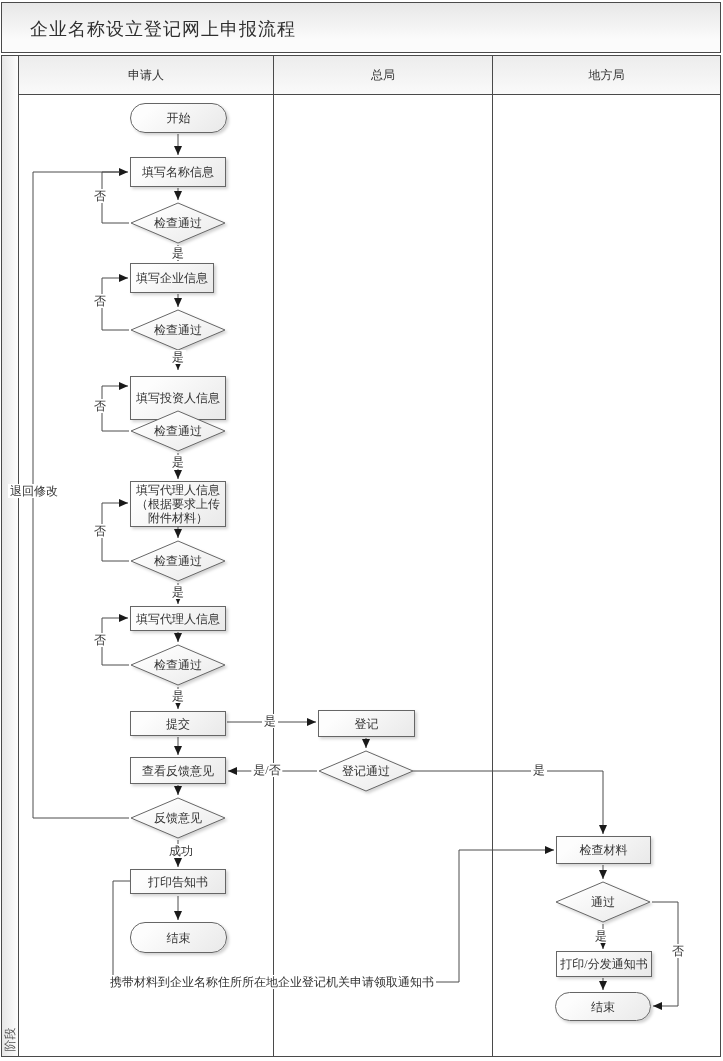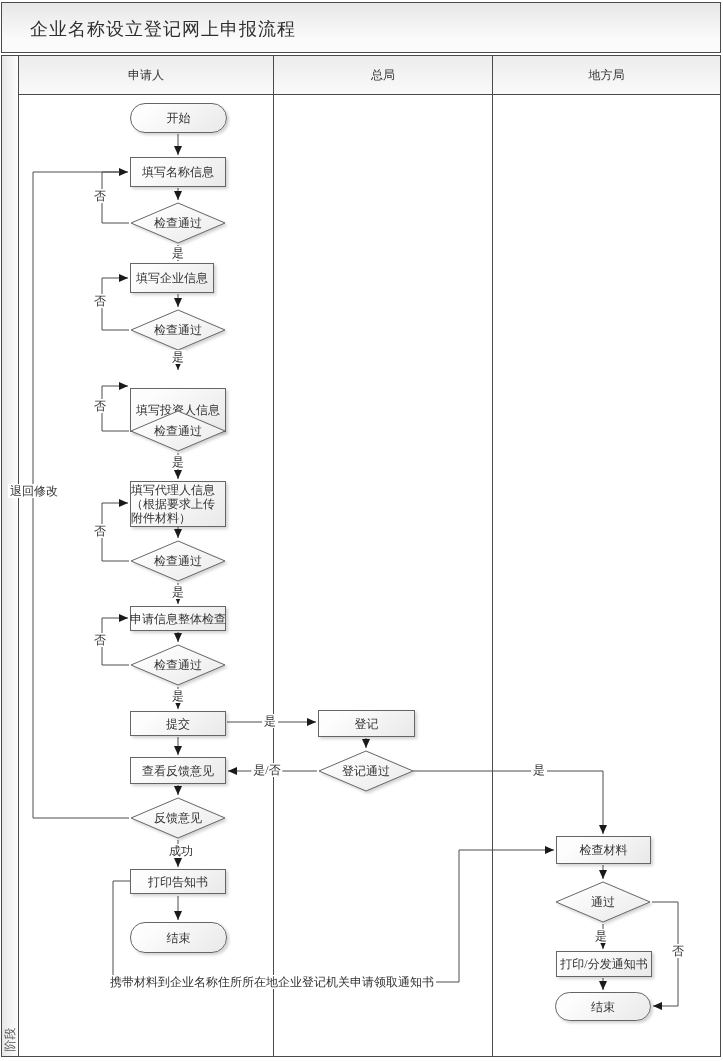--- a/index.html
+++ b/index.html
@@ -20,21 +20,21 @@
     border-bottom:1px solid #4a4a4a;display:flex;background:linear-gradient(#ececec,#fafafa);}
   .lane-cell{box-sizing:border-box;display:flex;align-items:center;justify-content:center;
     font-size:12px;color:#333;}
   .lane-cell + .lane-cell{border-left:1px solid #4a4a4a;}
   .divider{position:absolute;width:1px;background:#4a4a4a;top:39px;bottom:0;}
   
   #wires{position:absolute;left:0;top:0;width:723px;height:1061px;pointer-events:none;z-index:3;}
   .wire{fill:none;stroke:#4d4d4d;stroke-width:1;}
   
   .node{position:absolute;box-sizing:border-box;display:flex;align-items:center;justify-content:center;
-    text-align:left;font-size:12px;line-height:14px;color:#333;z-index:4;}
+    text-align:center;font-size:12px;line-height:14px;color:#333;z-index:4;}
   .box,.stadium{border:1px solid #666;background:linear-gradient(140deg,#fdfdfd 20%,#e9e9e9);
     box-shadow:2px 2px 3px rgba(0,0,0,0.18);}
   .stadium{border-radius:15px;}
   .diamond{border:none;background:none;filter:drop-shadow(2px 2px 1.5px rgba(0,0,0,0.18));}
   .diamond svg{position:absolute;inset:0;width:100%;height:100%;}
   .diamond .nt{position:relative;}
   .nt{white-space:nowrap;}
   .wrap .nt{white-space:normal;}
   
   .elabel{position:absolute;transform:translate(-50%,-50%);background:#fff;padding:0 2px;
@@ -118,40 +118,40 @@
   </div>
   <div class="node box" style="left:130px;top:263px;width:84px;height:30px">
     <span class="nt">填写企业信息</span>
   </div>
   <div class="node diamond" style="left:130px;top:309px;width:96px;height:42px">
     <svg viewBox="0 0 96 42" preserveAspectRatio="none">
         <polygon points="48,1 95,21 48,41 1,21" fill="url(#shapeGrad)" stroke="#666" stroke-width="1"></polygon>
       </svg>
     <span class="nt">检查通过</span>
   </div>
-  <div class="node box" style="left:130px;top:388px;width:96px;height:44px">
+  <div class="node box" style="left:130px;top:376px;width:96px;height:44px">
     <span class="nt">填写投资人信息</span>
   </div>
   <div class="node diamond" style="left:130px;top:410px;width:96px;height:42px">
     <svg viewBox="0 0 96 42" preserveAspectRatio="none">
         <polygon points="48,1 95,21 48,41 1,21" fill="url(#shapeGrad)" stroke="#666" stroke-width="1"></polygon>
       </svg>
     <span class="nt">检查通过</span>
   </div>
   <div class="node box wrap" style="left:130px;top:481px;width:96px;height:46px">
     <span class="nt">填写代理人信息（根据要求上传附件材料）</span>
   </div>
   <div class="node diamond" style="left:130px;top:540px;width:96px;height:42px">
     <svg viewBox="0 0 96 42" preserveAspectRatio="none">
         <polygon points="48,1 95,21 48,41 1,21" fill="url(#shapeGrad)" stroke="#666" stroke-width="1"></polygon>
       </svg>
     <span class="nt">检查通过</span>
   </div>
   <div class="node box" style="left:130px;top:606px;width:96px;height:25px">
-    <span class="nt">申请信息整体检查</span>
+    <span class="nt">填写代理人信息</span>
   </div>
   <div class="node diamond" style="left:130px;top:644px;width:96px;height:42px">
     <svg viewBox="0 0 96 42" preserveAspectRatio="none">
         <polygon points="48,1 95,21 48,41 1,21" fill="url(#shapeGrad)" stroke="#666" stroke-width="1"></polygon>
       </svg>
     <span class="nt">检查通过</span>
   </div>
   <div class="node box" style="left:130px;top:711px;width:96px;height:25px">
     <span class="nt">提交</span>
   </div>

